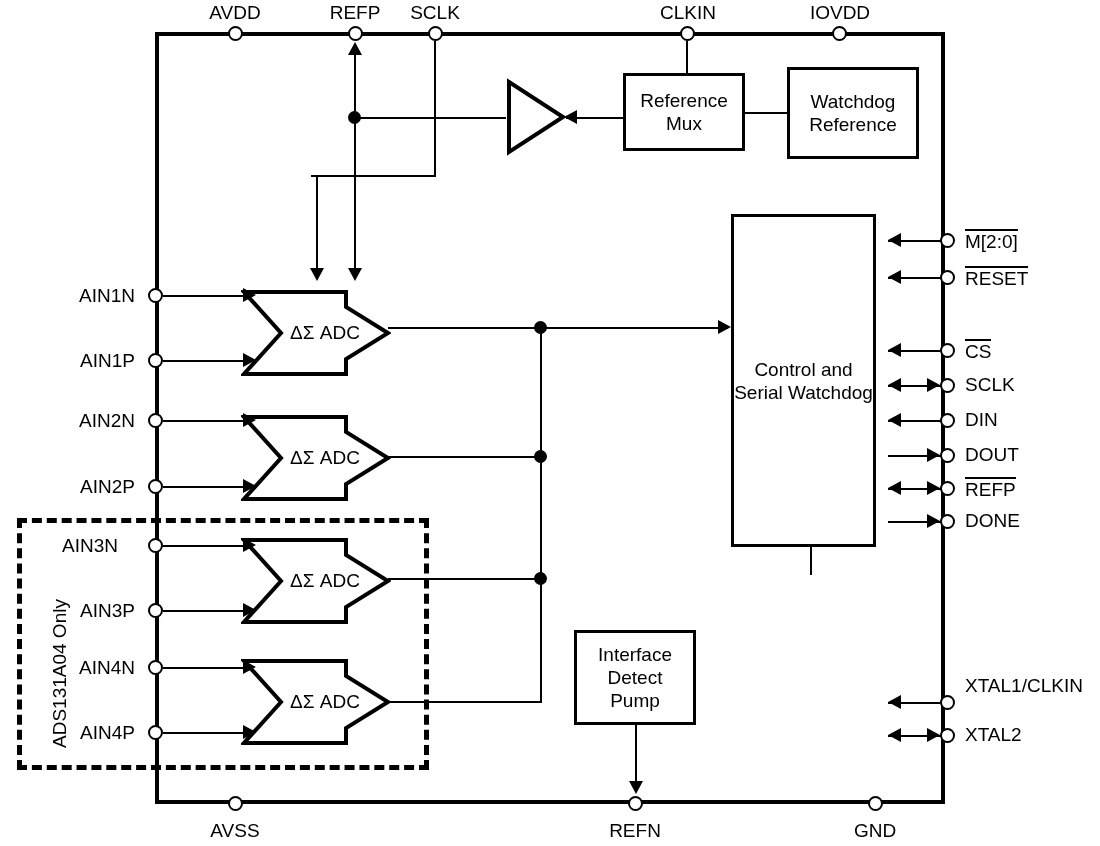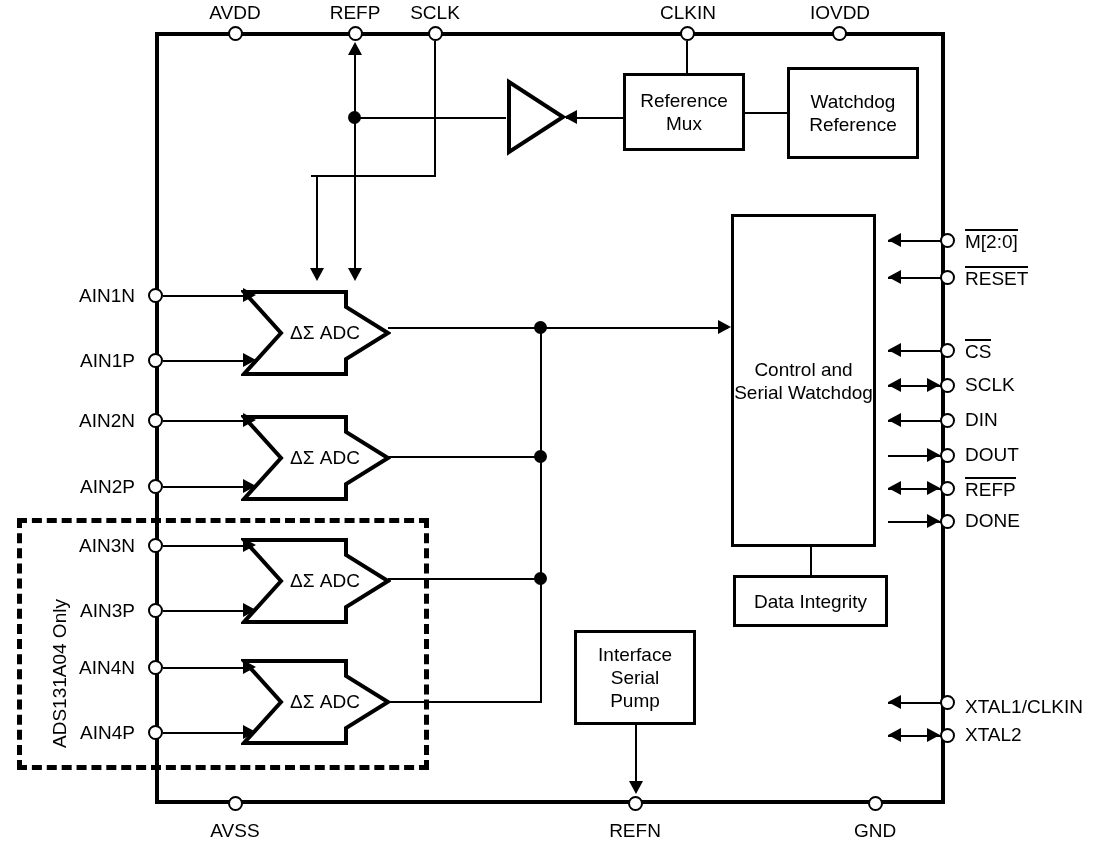--- a/index.html
+++ b/index.html
@@ -170,27 +170,24 @@
     </svg>
   </div>
 
 
   <div class="box" style="left:731px; top:214px; width:145px; height:333px; flex-direction:column;">
     <span>Control and</span>
     <span>Serial Watchdog</span>
   </div>
 
 
-  <div class="box" style="left:733px; top:575px; width:155px; height:52px;">
-    <span>Data Integrity</span>
-  </div>
 
   <div class="box" style="left:574px; top:630px; width:122px; height:95px; flex-direction:column;">
     <span>Interface</span>
-    <span>Serial</span>
+    <span>Detect</span>
     <span>Pump</span>
   </div>
 
 
   <div class="dashbox" style="left:17px; top:518px; width:412px; height:252px;"></div>
   <div class="vlabel" style="left:49px; top:748px; transform: rotate(-90deg);">ADS131A04 Only</div>
 
   <div class="adc" style="left:241px; top:289px;">
     <svg width="150" height="88" viewBox="0 0 150 88">
       <polygon points="3,3 105,3 105,18 147,44 105,70 105,85 3,85 40,44" fill="#ffffff" stroke="#000000" stroke-width="4" stroke-linejoin="miter"></polygon>
@@ -232,21 +229,21 @@
   <div class="lbl right" style="left:45px; top:410px; width:90px;">AIN2N</div>
   <div class="pin" style="left:148px; top:413px;"></div>
   <div class="wire h" style="left:163px; top:420px; width:82px;"></div>
   <div class="arrow r" style="left:243px; top:413px;"></div>
 
   <div class="lbl right" style="left:45px; top:476px; width:90px;">AIN2P</div>
   <div class="pin" style="left:148px; top:479px;"></div>
   <div class="wire h" style="left:163px; top:486px; width:82px;"></div>
   <div class="arrow r" style="left:243px; top:479px;"></div>
 
-  <div class="lbl right" style="left:45px; top:535px; width:90px;">AIN3N</div>
+  <div class="lbl right" style="left:45px; top:535px; width:90px;text-align:center;">AIN3N</div>
   <div class="pin" style="left:148px; top:538px;"></div>
   <div class="wire h" style="left:163px; top:545px; width:82px;"></div>
   <div class="arrow r" style="left:243px; top:538px;"></div>
 
   <div class="lbl right" style="left:45px; top:600px; width:90px;">AIN3P</div>
   <div class="pin" style="left:148px; top:603px;"></div>
   <div class="wire h" style="left:163px; top:610px; width:82px;"></div>
   <div class="arrow r" style="left:243px; top:603px;"></div>
 
   <div class="lbl right" style="left:45px; top:657px; width:90px;">AIN4N</div>
@@ -305,21 +302,21 @@
   </div>
 
   <div class="pin" style="left:940px; top:514px;"></div>
   <div class="wire h" style="left:888px; top:521px; width:54px;"></div>
   <div class="arrow r" style="left:927px; top:514px;"></div>
   <div class="lbl" style="left:965px; top:510px;">DONE</div>
 
   <div class="pin" style="left:940px; top:695px;"></div>
   <div class="wire h" style="left:888px; top:702px; width:54px;"></div>
   <div class="arrow l" style="left:888px; top:695px;"></div>
-  <div class="lbl" style="left:965px; top:696px;">XTAL1/CLKIN</div>
+  <div class="lbl" style="left:965px; top:675px;">XTAL1/CLKIN</div>
 
   <div class="pin" style="left:940px; top:728px;"></div>
   <div class="wire h" style="left:888px; top:735px; width:54px;"></div>
   <div class="arrow l" style="left:888px; top:728px;"></div>
   <div class="arrow r" style="left:927px; top:728px;"></div>
   <div class="lbl" style="left:965px; top:724px;">XTAL2</div>
 
   <div class="wire v" style="left:686px; top:41px; height:35px;"></div>
 
   <div class="wire h" style="left:745px; top:112px; width:44px;"></div>

